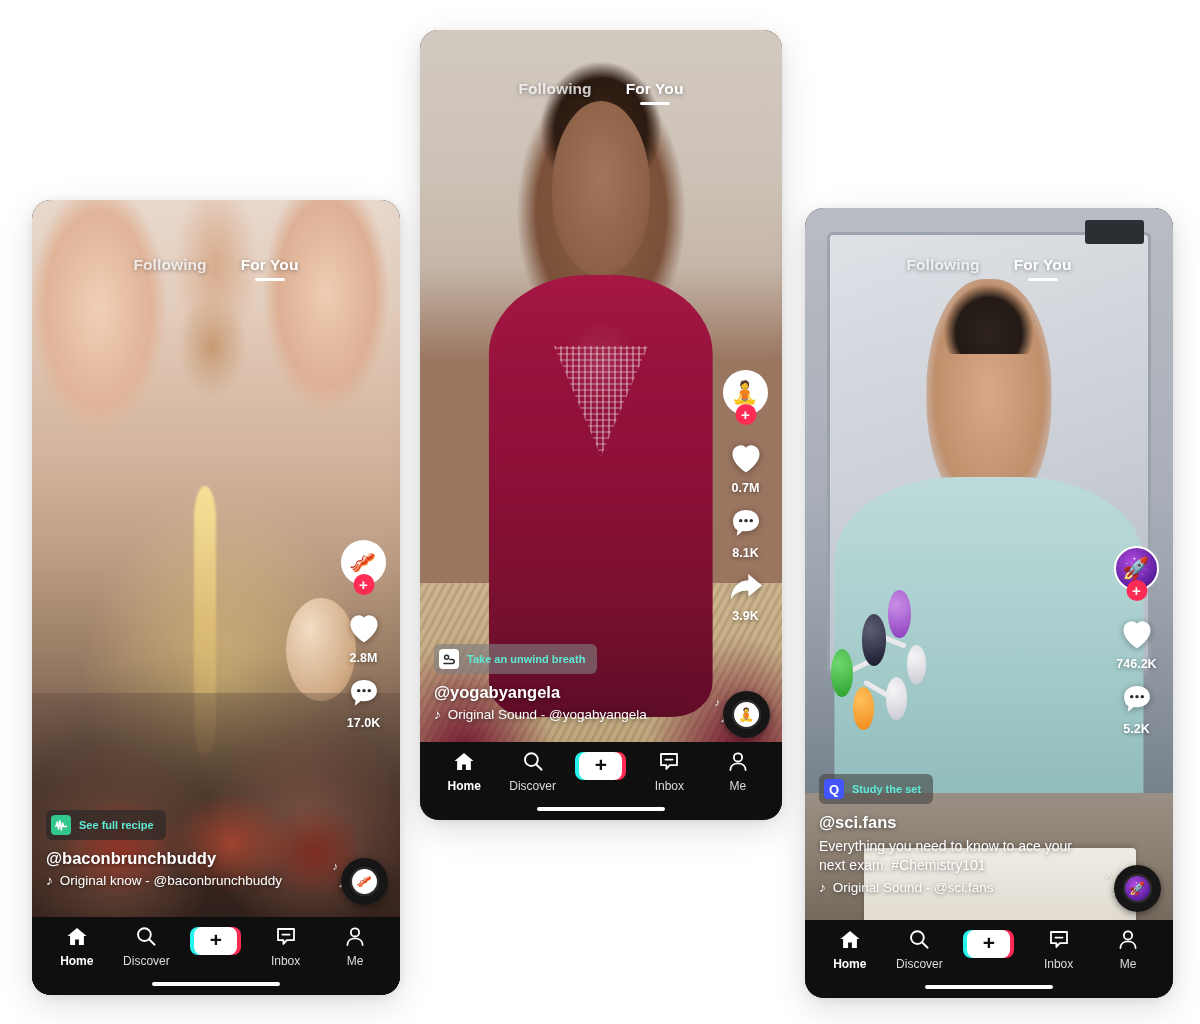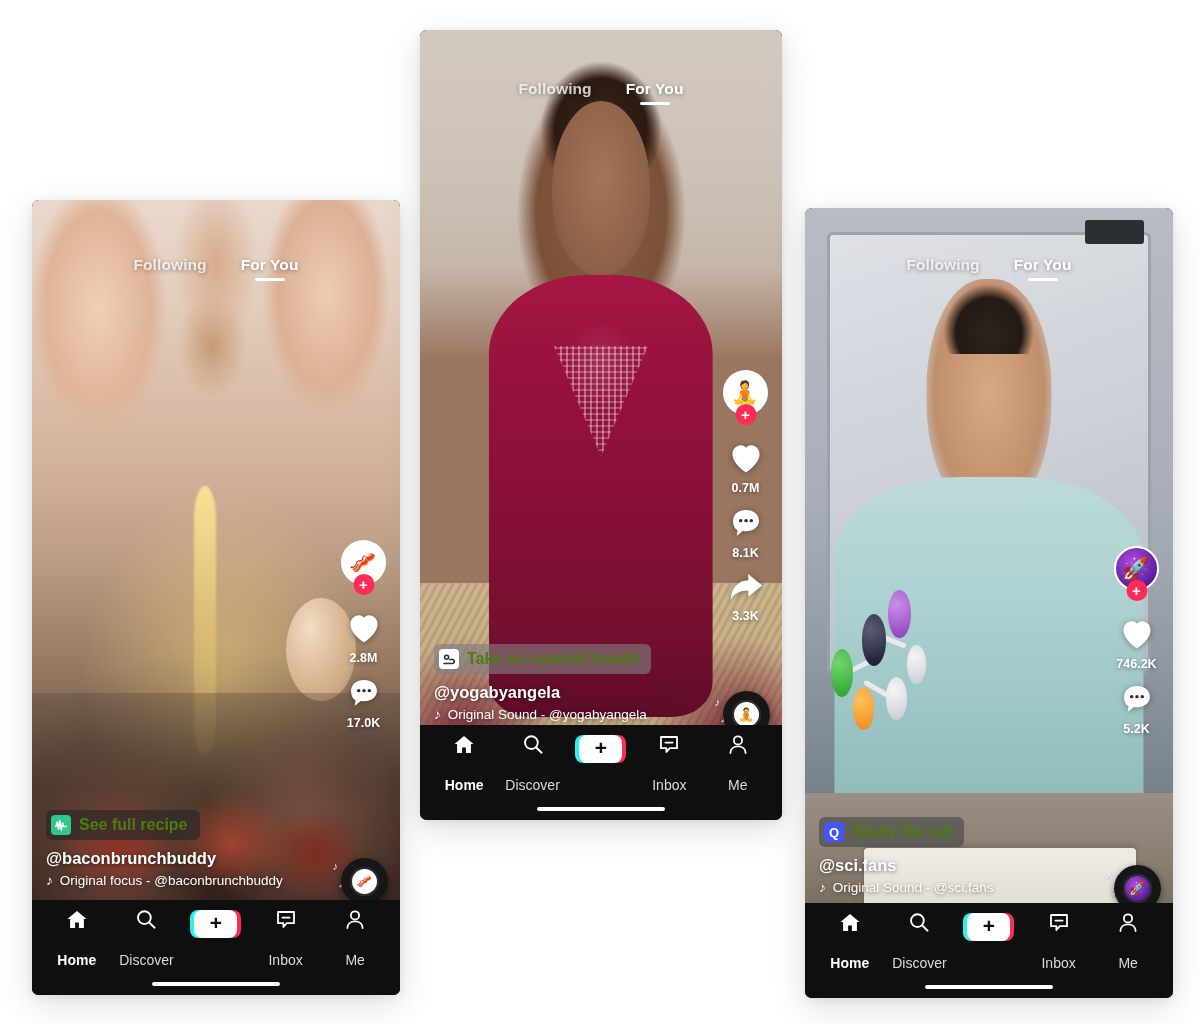--- a/index.html
+++ b/index.html
@@ -7,21 +7,21 @@
     width: 1200px; height: 1024px;
     background: #ffffff;
     font-family: "Liberation Sans", sans-serif;
     overflow: hidden;
   }
   .stage { position: relative; width: 1200px; height: 1024px; background: #fff; }
 
   
   .phone {
     position: absolute;
-    border-radius: 7px;
+    border-radius: 19px;
     overflow: hidden;
     box-shadow: 0 10px 34px rgba(0,0,0,0.13), 0 2px 8px rgba(0,0,0,0.07);
     background: #111;
   }
   .phone.left   { left: 32px;  top: 200px; width: 368px; height: 795px; }
   .phone.center { left: 420px; top: 30px;  width: 362px; height: 790px; }
   .phone.right  { left: 805px; top: 208px; width: 368px; height: 790px; }
 
   .screen { position: absolute; inset: 0; overflow: hidden; }
 
@@ -231,21 +231,21 @@
   .pill {
     display: inline-flex; align-items: center; gap: 8px;
     background: rgba(40,40,40,0.68); border-radius: 6px;
     padding: 5px 12px 5px 5px; margin-bottom: 9px;
   }
   .pill .badge-ico {
     width: 20px; height: 20px; border-radius: 4px;
     display: flex; align-items: center; justify-content: center;
     font-size: 12px; font-weight: bold; color: #fff; flex: 0 0 auto;
   }
-  .pill .pill-text { color: #4d7c0f; font-size: 16px; font-weight: bold; white-space: nowrap; }
+  .pill .pill-text { color: #5eead4; font-size: 11px; font-weight: bold; white-space: nowrap; }
   .handle {
     color: #fff; font-size: 16.5px; font-weight: bold; margin-bottom: 5px;
     text-shadow: 0 1px 4px rgba(0,0,0,0.5);
   }
   .desc {
     color: #fff; font-size: 14px; line-height: 1.32; max-width: 255px;
     text-shadow: 0 1px 4px rgba(0,0,0,0.55); margin-bottom: 6px;
   }
   .sound { color: #fff; font-size: 13.5px; text-shadow: 0 1px 4px rgba(0,0,0,0.55);
            display: flex; align-items: center; gap: 7px; }
@@ -266,21 +266,21 @@
            text-shadow: 0 1px 3px rgba(0,0,0,0.5); }
 
   
   .nav {
     position: absolute; left: 0; bottom: 0; width: 100%;
     background: #0f0f0f;
     padding: 9px 10px 0 10px;
   }
   .nav-row { display: flex; align-items: flex-start; justify-content: space-around; }
   .nav-item { display: flex; flex-direction: column; align-items: center; width: 20%; }
-  .nav-item .nav-label { color: #fff; font-size: 14px; font-weight: bold; margin-top: 18px; }
+  .nav-item .nav-label { color: #fff; font-size: 12px; font-weight: bold; margin-top: 3px; }
   .nav-item.dim .nav-label { color: #dcdcdc; font-weight: normal; }
   .create-btn {
     position: relative; width: 43px; height: 28px; border-radius: 8px;
     background: #fff; display: flex; align-items: center; justify-content: center;
     margin-top: 1px;
   }
   .create-btn::before, .create-btn::after {
     content: ""; position: absolute; top: 0; width: 43px; height: 28px; border-radius: 8px; z-index: -1;
   }
   .create-btn::before { left: -4px; background: #25f4ee; }
@@ -353,21 +353,21 @@
             <span class="badge-ico" style="background:#33c78e;">
               <svg width="14" height="12" viewBox="0 0 14 12">
                   <path d="M1 7h1.3l1-4 1.2 7 1.3-8.2L7.3 11 8.6 4l1 3.4H13" stroke="#fff" stroke-width="1.5" fill="none" stroke-linejoin="round"></path>
                 </svg>
             </span>
             <span class="pill-text">See full recipe</span>
           </div>
           <div class="handle">@baconbrunchbuddy</div>
           <div class="sound">
             <span>♪</span>
-            <span>Original focus - @baconbrunchbuddy</span>
+            <span>Original know - @baconbrunchbuddy</span>
           </div>
         </div>
 
         <div class="notes" style="right:62px; bottom:123px;">♪</div>
         <div class="notes" style="right:52px; bottom:105px; font-size:14px;">♫</div>
         <div class="disc" style="right:12px; bottom:90px; pointer-events:auto;">
           <div class="disc-in" style="background:#fff;">🥓</div>
         </div>
 
         <div class="nav" style="pointer-events:auto;">
@@ -456,21 +456,21 @@
                 </svg>
             </span>
             <span class="count">8.1K</span>
           </div>
           <div class="rail-item">
             <span class="glyph">
               <svg width="38" height="30" viewBox="0 0 26 21">
                   <path d="M14.6 1.4v4.3C7.2 6.1 3 11 2.2 19.4c2.6-4.4 6.6-6.4 12.4-6.4v4.4L24.2 9.4 14.6 1.4z" fill="#fff"></path>
                 </svg>
             </span>
-            <span class="count">3.3K</span>
+            <span class="count">3.9K</span>
           </div>
         </div>
 
         <div class="caption" style="bottom:98px; pointer-events:auto;">
           <div class="pill" style="background:rgba(128,128,128,0.62);">
             <span class="badge-ico" style="background:#fff; color:#2b2b2b;">
               <svg width="14" height="13" viewBox="0 0 14 13">
                   <path d="M2 10.5h8.2a2 2 0 100-4H7.8" stroke="#2b2b2b" stroke-width="1.5" fill="none" stroke-linecap="round"></path>
                   <circle cx="4.6" cy="4.2" r="2" stroke="#2b2b2b" stroke-width="1.5" fill="none"></circle>
                 </svg>
@@ -597,20 +597,21 @@
           </span>
 
         </div>
 
         <div class="caption" style="bottom:103px; pointer-events:auto;">
           <div class="pill" style="background:rgba(70,70,70,0.62);">
             <span class="badge-ico" style="background:#4255ff; font-size:13px;">Q</span>
             <span class="pill-text">Study the set</span>
           </div>
           <div class="handle">@sci.fans</div>
+          <div class="desc">Everything you need to know to ace your next exam. #Chemistry101</div>
           <div class="sound">
             <span>♪</span>
             <span>Original Sound - @sci.fans</span>
           </div>
         </div>
 
         <div class="notes" style="right:62px; bottom:118px;">♪</div>
         <div class="notes" style="right:52px; bottom:100px; font-size:14px;">♫</div>
         <div class="disc" style="right:12px; bottom:86px; pointer-events:auto;">
           <div class="disc-in" style="background:radial-gradient(circle at 40% 35%, #b24ae0, #5b1f9e 70%, #2e0d57);">🚀</div>

